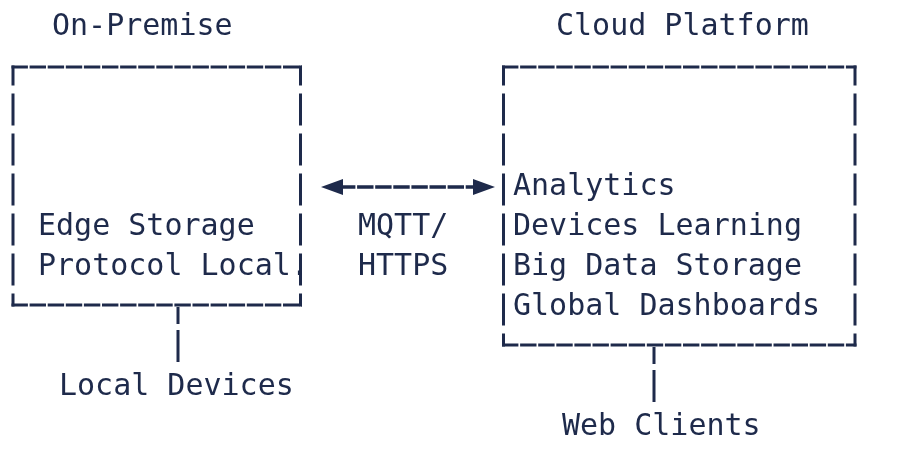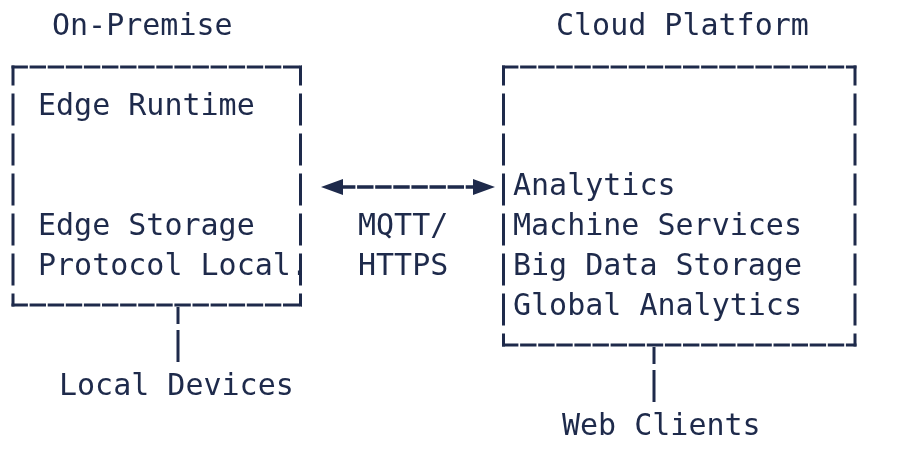--- a/index.html
+++ b/index.html
@@ -61,28 +61,27 @@
     </g>
 
     <line class="stroke stub" x1="178" y1="307" x2="178" y2="363"></line>
 
     <line class="stroke stub" x1="654" y1="347" x2="654" y2="403"></line>
   </svg>
 
   <span class="t" style="left:52px;  top:5px">On-Premise</span>
   <span class="t" style="left:556px; top:5px">Cloud Platform</span>
 
-  <span class="t" style="left:38px;  top:85px">Edge Runtime</span>
   <span class="t" style="left:38px;  top:205px">Edge Storage</span>
   <span class="t" style="left:38px;  top:245px">Protocol Local.</span>
 
   <span class="t" style="left:513px; top:165px">Analytics</span>
-  <span class="t" style="left:513px; top:205px">Machine Services</span>
+  <span class="t" style="left:513px; top:205px">Devices Learning</span>
   <span class="t" style="left:513px; top:245px">Big Data Storage</span>
-  <span class="t" style="left:513px; top:285px">Global Analytics</span>
+  <span class="t" style="left:513px; top:285px">Global Dashboards</span>
 
   <span class="t" style="left:358px; top:205px">MQTT/</span>
   <span class="t" style="left:358px; top:245px">HTTPS</span>
 
   <span class="t" style="left:59px;  top:365px">Local Devices</span>
   <span class="t" style="left:562px; top:405px">Web Clients</span>
 
 </div>
 
 </body></html>

